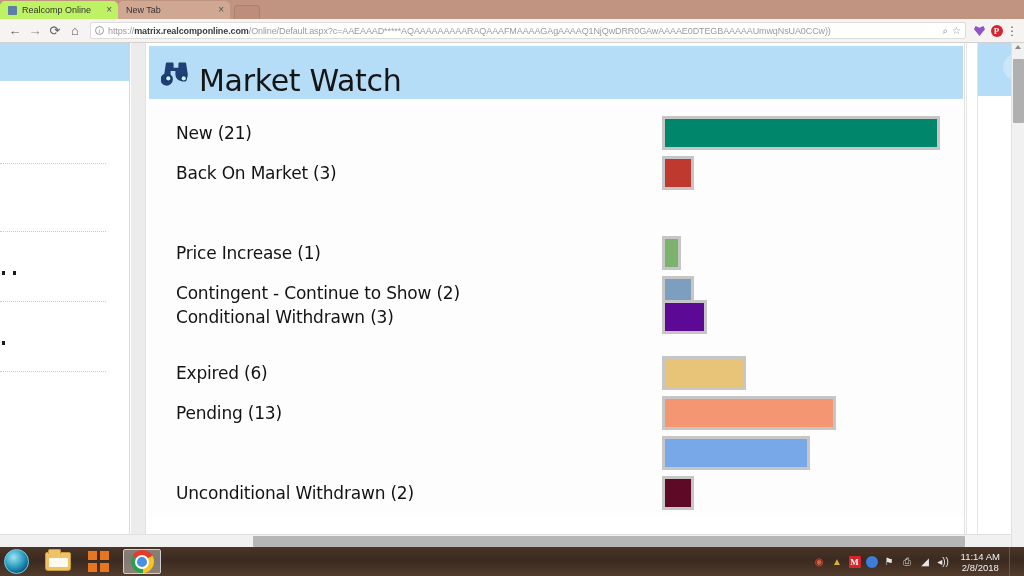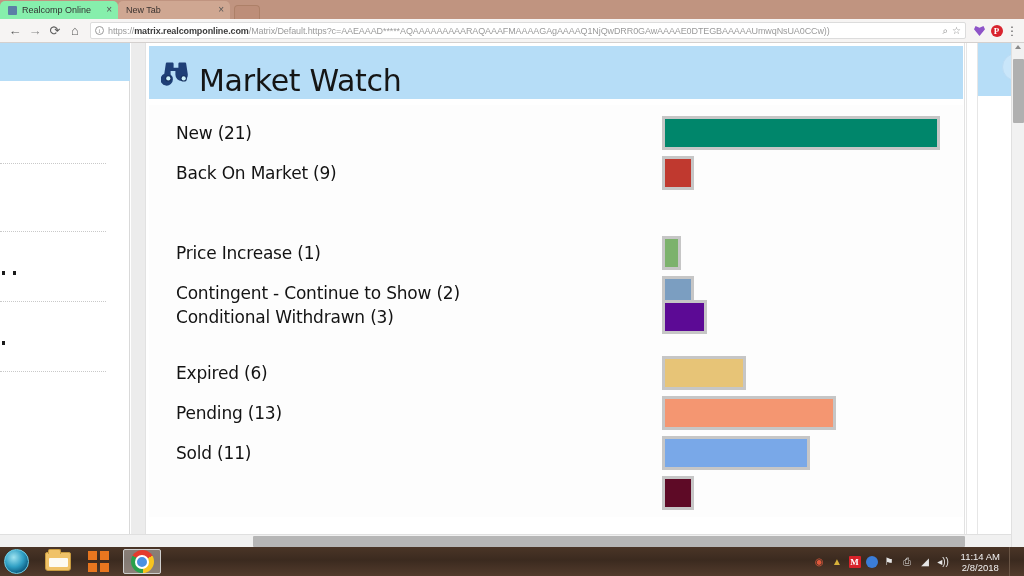--- a/index.html
+++ b/index.html
@@ -18,21 +18,21 @@
     background: #c09480;
     display: flex; align-items: flex-end;
   }
   .tab {
     height: 18px; display: flex; align-items: center;
     padding: 0 6px 0 8px; gap: 5px;
     font-size: 9px; color: #333;
     border-radius: 5px 5px 0 0;
     position: relative;
   }
-  .tab.active { background: #86efac; width: 118px; }
+  .tab.active { background: #bef264; width: 118px; }
   .tab.inactive { background: #cfa792; width: 112px; color: #3a3330; }
   .tab-favicon {
     width: 9px; height: 9px; flex: 0 0 9px;
     border-radius: 1px; background: #5b7fa6;
     display: inline-block;
   }
   .tab-title {
     flex: 1 1 auto; white-space: nowrap; overflow: hidden;
     text-overflow: ellipsis; font-size: 9px;
   }
@@ -261,21 +261,21 @@
   </div>
 
   <div class="toolbar">
     <span class="nav-ico enabled">←</span>
     <span class="nav-ico">→</span>
     <span class="nav-ico enabled">⟳</span>
     <span class="nav-ico enabled">⌂</span>
 
     <div class="omnibox">
       <span class="info-ico">i</span>
-      <span class="url"><span>https://</span><b>matrix.realcomponline.com</b><span>/Matrix/Default.https?c=AAEAAAD*****AQAAAAAAAAARAQAAAFMAAAAGAgAAAAQ1NjQwDRR0GAwAAAAE0DTEGBAAAAAUmwqNsUA0CCw))</span></span>
+      <span class="url"><span>https://</span><b>matrix.realcomponline.com</b><span>/Online/Default.aspx?c=AAEAAAD*****AQAAAAAAAAARAQAAAFMAAAAGAgAAAAQ1NjQwDRR0GAwAAAAE0DTEGBAAAAAUmwqNsUA0CCw))</span></span>
       <span class="omni-ico">⌕</span>
       <span class="omni-ico">☆</span>
     </div>
 
     <span class="tb-ext">
         <span class="ext-heart"></span>
       </span>
     <span class="tb-ext">
         <span class="ext-pin">P</span>
       </span>
@@ -310,21 +310,21 @@
       </div>
 
       <div class="chart" id="chart">
           <div class="row" style="top: 8px;">
             <span class="row-label">New (21)</span>
             <div class="bar-track">
               <div class="bar" style="width: 272px; background: rgb(0, 134, 107); border-color: rgb(198, 198, 198);"></div>
             </div>
           </div>
           <div class="row" style="top: 48px;">
-            <span class="row-label">Back On Market (9)</span>
+            <span class="row-label">Back On Market (3)</span>
             <div class="bar-track">
               <div class="bar" style="width: 26px; background: rgb(192, 57, 47); border-color: rgb(198, 198, 198);"></div>
             </div>
           </div>
           <div class="row" style="top: 128px;">
             <span class="row-label">Price Increase (1)</span>
             <div class="bar-track">
               <div class="bar" style="width: 13px; background: rgb(124, 178, 108); border-color: rgb(198, 198, 198);"></div>
             </div>
           </div>
@@ -346,26 +346,26 @@
               <div class="bar" style="width: 78px; background: rgb(231, 196, 119); border-color: rgb(198, 198, 198);"></div>
             </div>
           </div>
           <div class="row" style="top: 288px; text-align: center;">
             <span class="row-label">Pending (13)</span>
             <div class="bar-track">
               <div class="bar" style="width: 168px; background: rgb(244, 150, 113); border-color: rgb(198, 198, 198);"></div>
             </div>
           </div>
           <div class="row" style="top: 328px;">
-            <span class="row-label">Sold (11)</span>
             <div class="bar-track">
               <div class="bar" style="width: 142px; background: rgb(121, 168, 232); border-color: rgb(198, 198, 198);"></div>
             </div>
           </div>
           <div class="row" style="top: 368px;">
+            <span class="row-label">Unconditional Withdrawn (2)</span>
             <div class="bar-track">
               <div class="bar" style="width: 26px; background: rgb(94, 10, 38); border-color: rgb(198, 198, 198);"></div>
             </div>
           </div>
         </div>
     </div>
 
     <div class="right-panel">
       <div class="band"></div>
       <div class="band-circle"></div>

